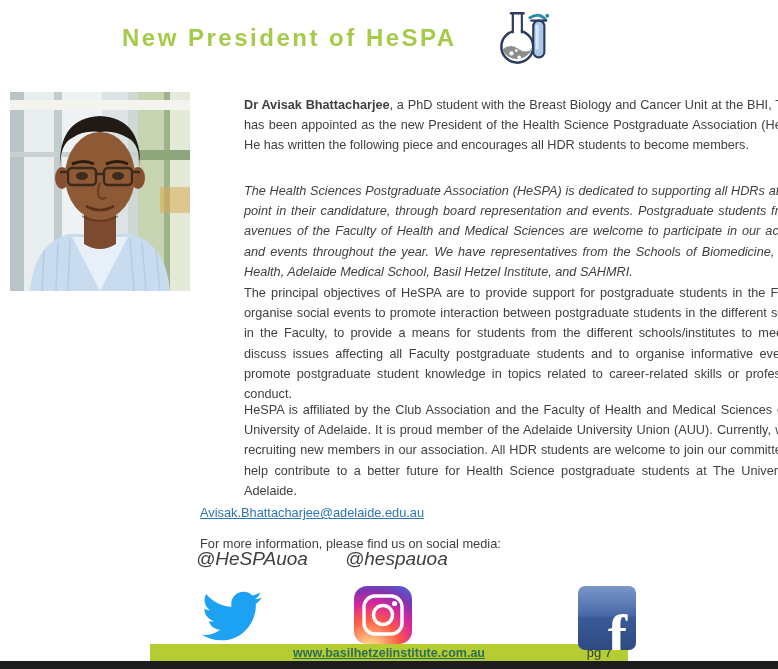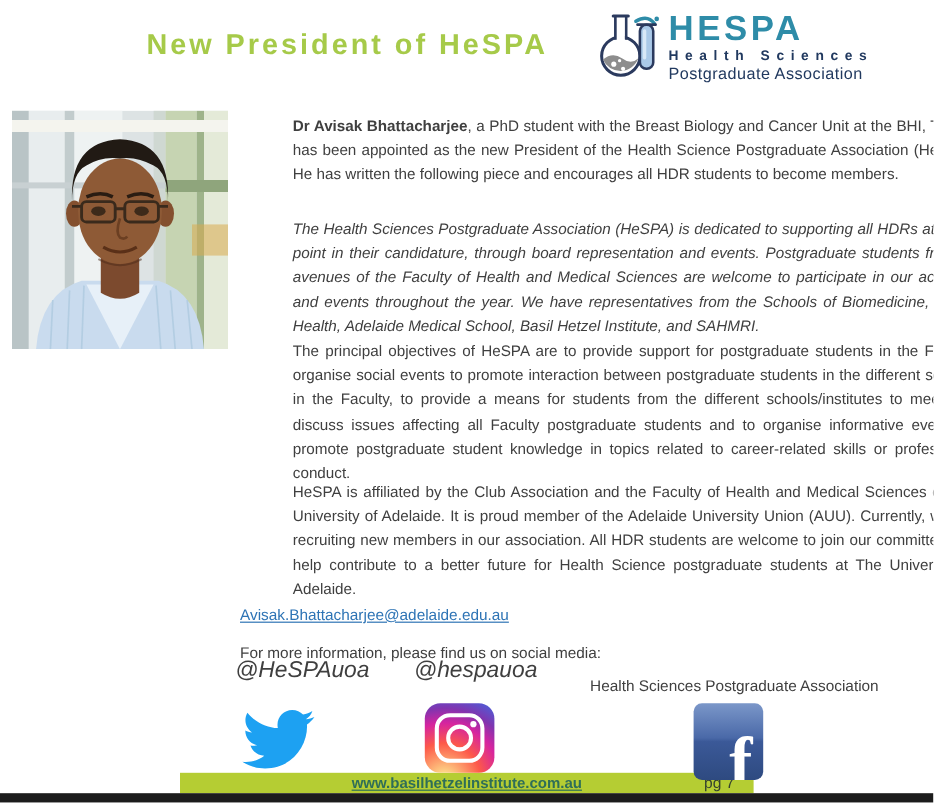--- a/index.html
+++ b/index.html
@@ -160,25 +160,20 @@
         <path d="M16.5 6 L16.5 26 M25.5 6 L25.5 26" stroke="#2b3a5e" stroke-width="2.6" fill="none"></path>
         <rect x="17.5" y="6" width="7" height="21" fill="#ffffff"></rect>
         <line x1="14.5" y1="5.5" x2="27.5" y2="5.5" stroke="#2b3a5e" stroke-width="2.6" stroke-linecap="round"></line>
 
         <rect x="37.5" y="13" width="11.5" height="38" rx="5.5" fill="#aac9e8" stroke="#2b3a5e" stroke-width="2.2"></rect>
         <line x1="35.5" y1="13" x2="51" y2="13" stroke="#2b3a5e" stroke-width="2.4" stroke-linecap="round"></line>
         <rect x="40" y="17" width="3" height="26" rx="1.5" fill="#d8e8f7"></rect>
         <circle cx="52" cy="8" r="2" fill="#2e8ca8"></circle>
       </svg>
     </span>
-    <span class="logo-text">
-      <div class="logo-brand">HESPA</div>
-      <div class="logo-line1">Health Sciences</div>
-      <div class="logo-line2">Postgraduate Association</div>
-    </span>
   </div>
 
   <div class="portrait">
     <svg viewBox="0 0 180 199" width="180" height="199">
 
       <rect x="0" y="0" width="180" height="199" fill="#dde3e4"></rect>
       <rect x="0" y="0" width="14" height="199" fill="#b9c4c6"></rect>
       <rect x="14" y="0" width="30" height="199" fill="#e8edee"></rect>
       <rect x="44" y="0" width="8" height="199" fill="#c2cccd"></rect>
       <rect x="52" y="0" width="40" height="199" fill="#eef2f2"></rect>
@@ -235,21 +230,20 @@
     <p class="p4">HeSPA is affiliated by the Club Association and the Faculty of Health and Medical Sciences of The University of Adelaide. It is proud member of the Adelaide University Union (AUU). Currently, we are recruiting new members in our association. All HDR students are welcome to join our committee and help contribute to a better future for Health Science postgraduate students at The University of Adelaide.</p>
 
     <div class="email-line">
       <a>Avisak.Bhattacharjee@adelaide.edu.au</a>
     </div>
     <div class="info-line">For more information, please find us on social media:</div>
   </div>
 
   <div class="handle handle-tw">@HeSPAuoa</div>
   <div class="handle handle-ig">@hespauoa</div>
-  <div class="fb-name">Health Sciences Postgraduate Association</div>
 
   <div class="social-icon icon-twitter">
     <svg viewBox="0 0 512 512" width="68" height="60">
       <path fill="#1da1f2" d="M459.37 151.716c.325 4.548.325 9.097.325 13.645 0 138.72-105.583 298.558-298.558 298.558-59.452 0-114.68-17.219-161.137-47.106 8.447.974 16.568 1.299 25.34 1.299 49.055 0 94.213-16.568 130.274-44.832-46.132-.975-84.792-31.188-98.112-72.772 6.498.974 12.995 1.624 19.818 1.624 9.421 0 18.843-1.3 27.614-3.573-48.081-9.747-84.143-51.98-84.143-102.985v-1.299c13.969 7.797 30.214 12.67 47.431 13.319-28.264-18.843-46.781-51.005-46.781-87.391 0-19.492 5.197-37.36 14.294-52.954 51.655 63.675 129.3 105.258 216.365 109.807-1.624-7.797-2.599-15.918-2.599-24.04 0-57.828 46.782-104.934 104.934-104.934 30.213 0 57.502 12.67 76.67 33.137 23.715-4.548 46.456-13.32 66.599-25.34-7.798 24.366-24.366 44.833-46.132 57.827 21.117-2.273 41.584-8.122 60.426-16.243-14.292 20.791-32.161 39.308-52.628 54.253z"></path>
     </svg>
   </div>
 
   <div class="social-icon icon-instagram">
     <svg viewBox="0 0 58 58" width="58" height="58">
       <rect x="10" y="10" width="38" height="38" rx="11" fill="none" stroke="#ffffff" stroke-width="3.4"></rect>

